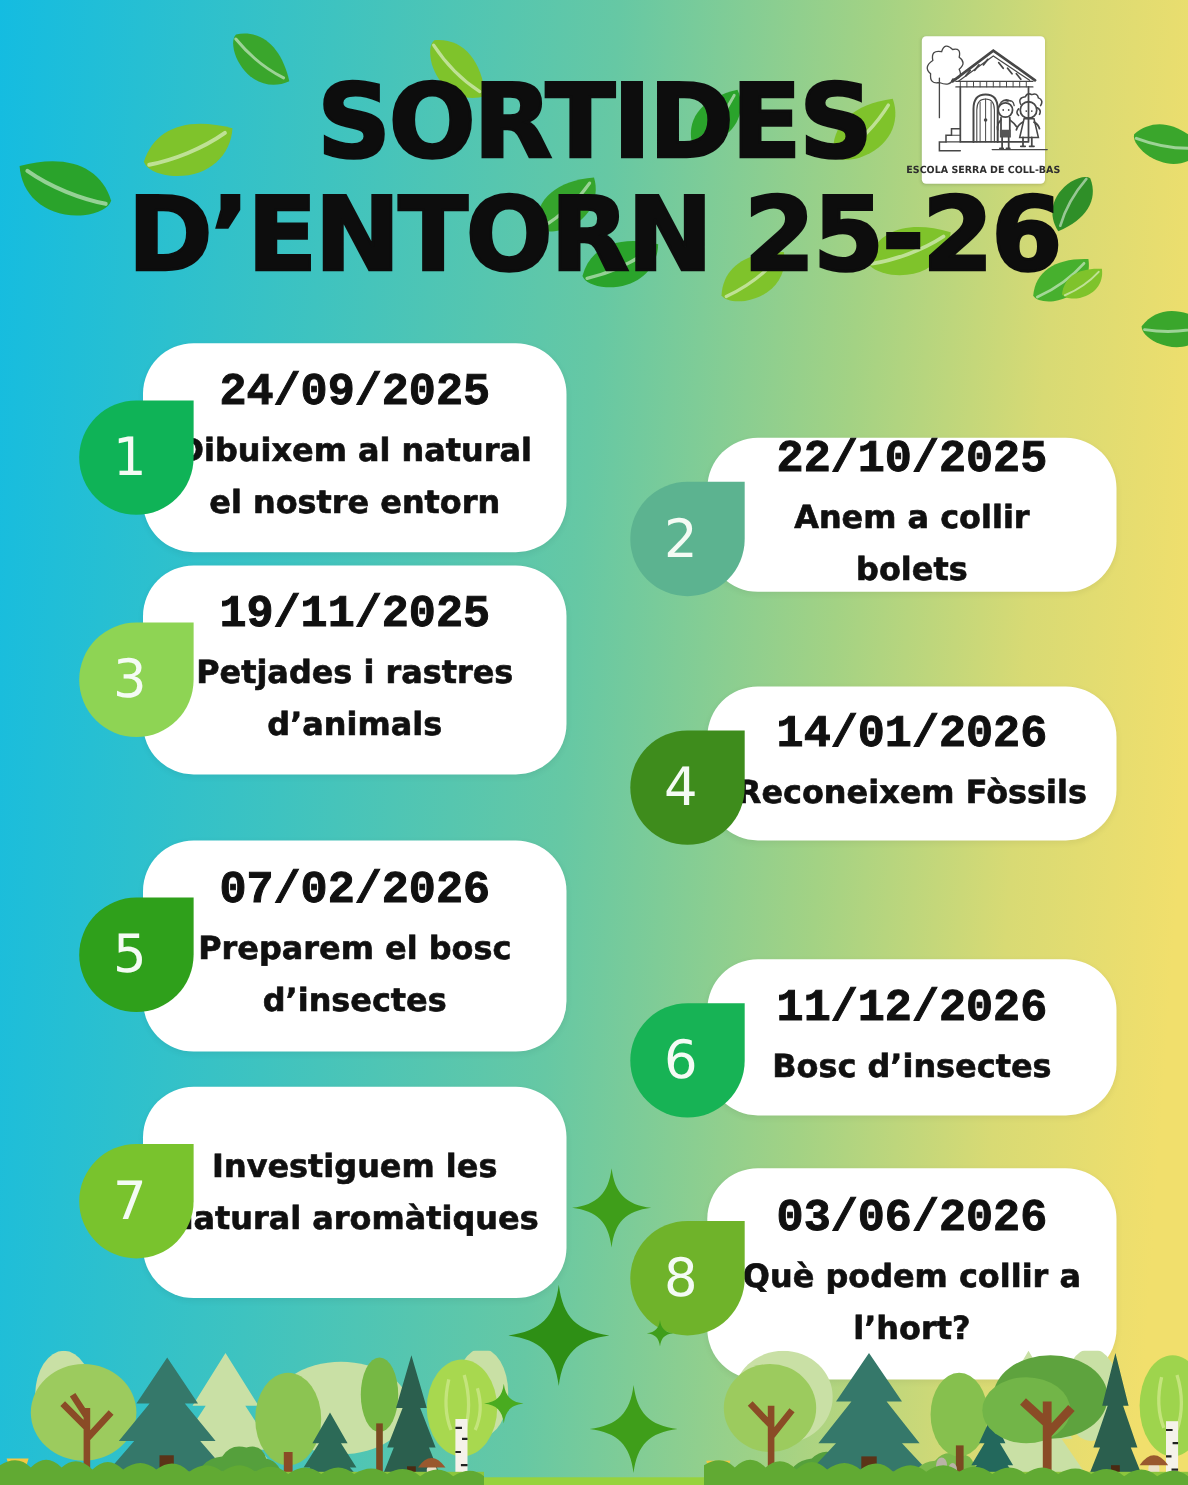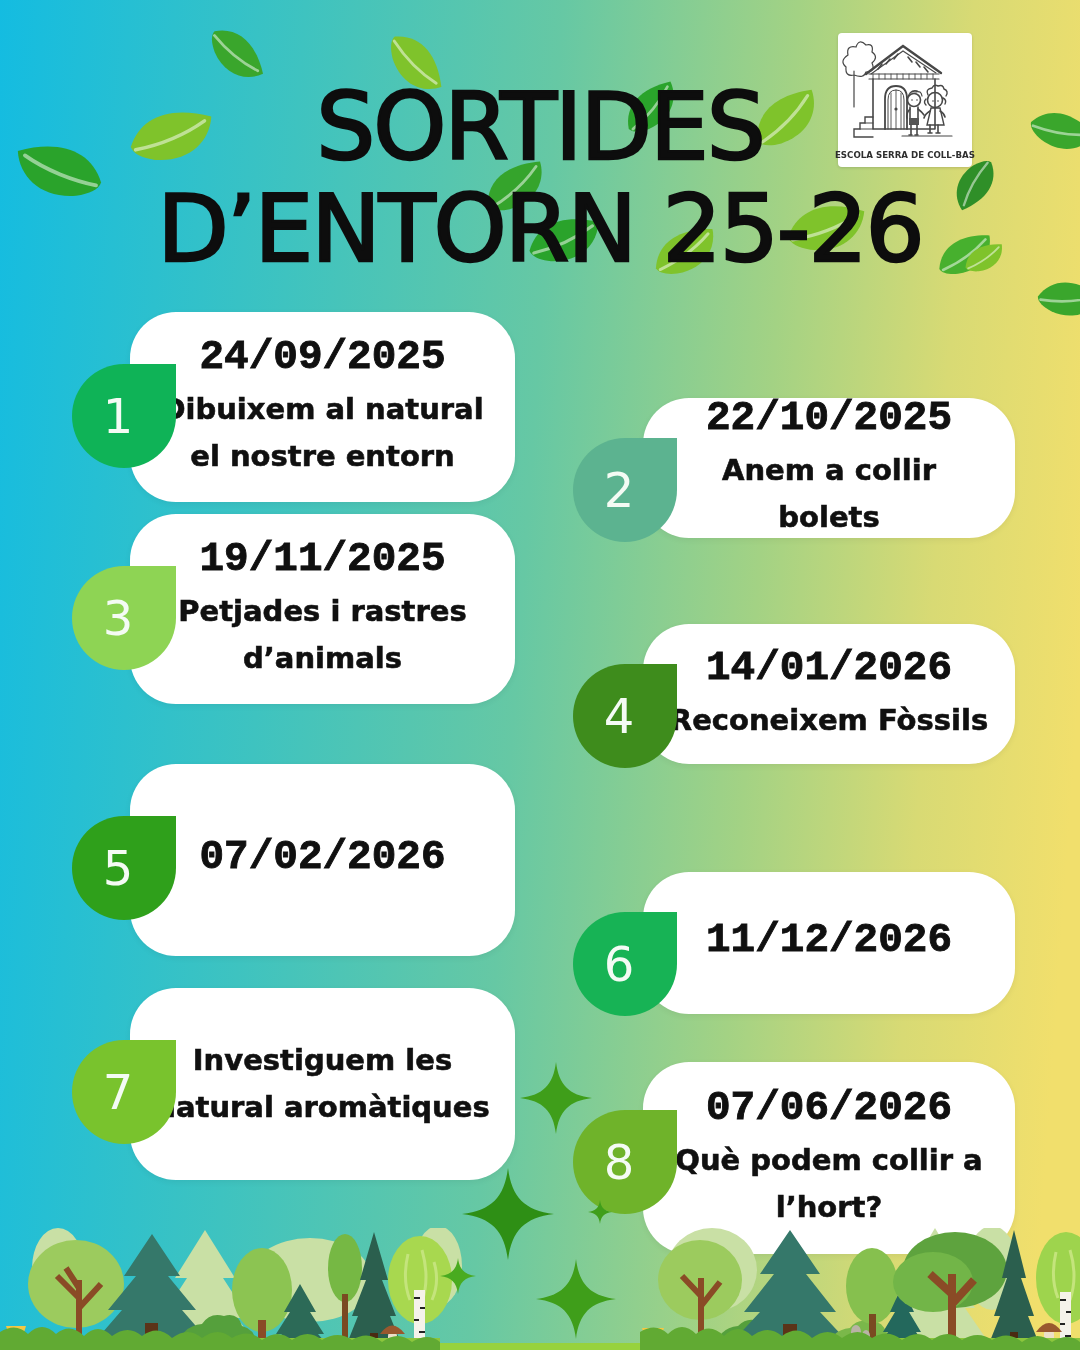--- a/index.html
+++ b/index.html
@@ -5,29 +5,29 @@
   html,body{margin:0;padding:0;}
   .poster{
     position:relative;
     width:1080px;height:1350px;
     overflow:hidden;
     font-family:"DejaVu Sans","Liberation Sans",sans-serif;
     background:linear-gradient(94deg,#14bce1 0%,#3ec3c0 26%,#66c8a4 48%,#a3d284 68%,#d8da74 83%,#f1df6c 96%);
   }
   
   .title{
-    position:absolute;top:76px;left:0;width:100%;
+    position:absolute;top:60px;left:0;width:100%;
     text-align:center;z-index:2;
-    color:#0d0d0d;font-weight:normal;
+    color:#0d0d0d;font-weight:bold;
     font-size:93px;line-height:1.1;letter-spacing:-2px;
     -webkit-text-stroke:2.5px #0d0d0d;
   }
   
   .logo{
-    position:absolute;left:838px;top:33px;width:134px;height:134px;
+    position:absolute;left:838px;top:33px;width:112px;height:134px;
     background:#ffffff;border-radius:4px;z-index:3;
     display:flex;flex-direction:column;align-items:center;justify-content:flex-end;
     box-shadow:0 1px 3px rgba(0,0,0,.15);
   }
   .logo svg{position:absolute;top:4px;left:2px;}
   .logo .caption{
     position:relative;margin-bottom:7px;
     font-size:9px;font-weight:bold;color:#2e2e2e;
     letter-spacing:0;transform:scaleX(.96);white-space:nowrap;
   }
@@ -192,32 +192,34 @@
     <div class="label">Petjades i rastres d’animals</div>
   </div>
   <div class="card c4">
     <div class="badge" style="background: rgb(62, 140, 28);">4</div>
     <div class="date">14/01/2026</div>
     <div class="label">Reconeixem Fòssils</div>
   </div>
   <div class="card c5">
     <div class="badge" style="background: rgb(47, 160, 27);">5</div>
     <div class="date">07/02/2026</div>
+    <div class="label">Preparem el bosc d’insectes</div>
   </div>
   <div class="card c6">
     <div class="badge" style="background: rgb(23, 179, 85);">6</div>
     <div class="date">11/12/2026</div>
+    <div class="label">Bosc d’insectes</div>
   </div>
   <div class="card c7">
     <div class="badge" style="background: rgb(121, 195, 45);">7</div>
     <div class="label">Investiguem les natural aromàtiques</div>
   </div>
   <div class="card c8">
     <div class="badge" style="background: rgb(111, 179, 42);">8</div>
-    <div class="date">07/06/2026</div>
+    <div class="date">03/06/2026</div>
     <div class="label">Què podem collir a l’hort?</div>
   </div>
 
   <svg class="forest" viewBox="0 0 1080 122" preserveAspectRatio="none">
     <rect x="0" y="115" width="1080" height="7" fill="#97d23d"></rect>
 
     <g>
       <ellipse fill="#c9e0a5" cx="58" cy="40" rx="26" ry="40"></ellipse>
       <path fill="#c9e0a5" d="M205 2 L235 50 H223 L249 90 H237 L261 122 H149 L173 90 H161 L187 50 H175 Z"></path>
       <ellipse fill="#c9e0a5" cx="310" cy="52" rx="62" ry="42"></ellipse>

